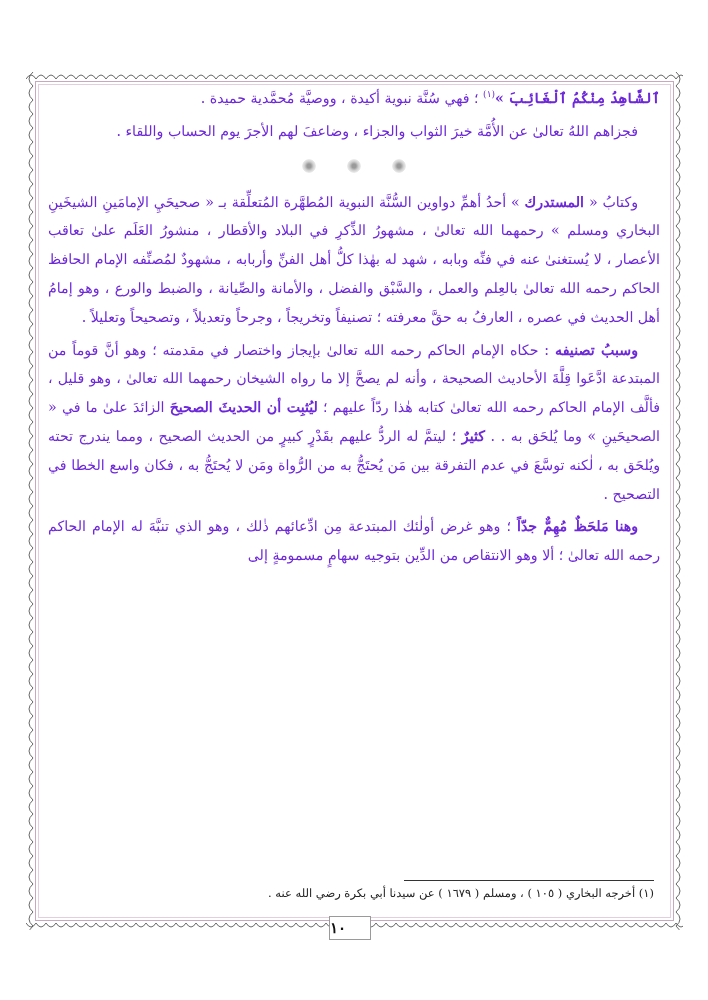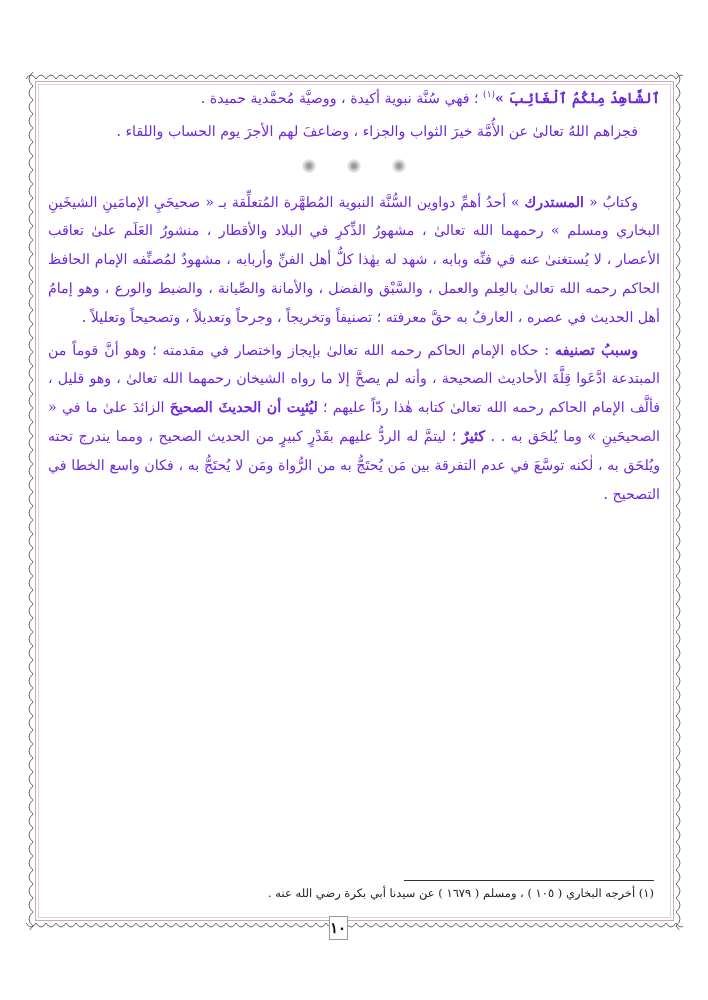--- a/index.html
+++ b/index.html
@@ -26,21 +26,21 @@
   .content p.indent { text-indent:22px; }
   .content p.gap { margin-top:4px; }
   .b { font-weight:bold; }
   .sup { font-size:9px; vertical-align:super; line-height:0; }
   .ornaments { text-align:center; direction:ltr; margin:8px 0 10px; height:24px; }
   .orn { display:inline-block; width:14px; height:14px; margin:0 13px; border-radius:50%;
          background: radial-gradient(circle, #9a9a9a 20%, #cfcfcf 45%, #eeeeee 70%, transparent 72%); }
   .fn-rule { position:absolute; right:54px; top:880px; width:250px; height:0; border-top:1px solid #333; }
   .footnote { position:absolute; right:54px; top:886px; direction:rtl; font-size:11.5px; color:#222; }
   .page-num {
-    position:absolute; left:329px; top:916px; width:19px; height:24px;
+    position:absolute; left:329px; top:916px; width:42px; height:24px;
     background:#fff; border:1px solid #9a9a9a; box-sizing:border-box;
     text-align:left; font-size:15px; line-height:22px; color:#111; font-weight:bold;
   }
 </style>
 </head>
 <body>
 
 <div class="frame-outer">
   <svg class="scallop top" preserveAspectRatio="none" viewBox="0 0 657 8">
     <defs>
@@ -83,19 +83,20 @@
       <p class="indent gap"><span>فجزاهم اللهُ تعالىٰ عن الأُمَّة خيرَ الثواب والجزاء ، وضاعفَ لهم الأجرَ يوم الحساب واللقاء .</span></p>
     </div>
   <div class="ornaments">
     <span class="orn"></span>
     <span class="orn"></span>
     <span class="orn"></span>
   </div>
   <div id="paras-after">
       <p class="indent"><span>وكتابُ « </span><span class="b">المستدرك</span><span> » أحدُ أهمِّ دواوين السُّنَّة النبوية المُطهَّرة المُتعلِّقة بـ « صحيحَيِ الإمامَينِ الشيخَينِ البخاري ومسلم » رحمهما الله تعالىٰ ، مشهورُ الذِّكرِ في البلاد والأقطار ، منشورُ العَلَم علىٰ تعاقب الأعصار ، لا يُستغنىٰ عنه في فنِّه وبابه ، شهد له بهٰذا كلُّ أهل الفنِّ وأربابه ، مشهودٌ لمُصنِّفه الإمام الحافظ الحاكم رحمه الله تعالىٰ بالعِلم والعمل ، والسَّبْق والفضل ، والأمانة والصِّيانة ، والضبط والورع ، وهو إمامُ أهل الحديث في عصره ، العارفُ به حقَّ معرفته ؛ تصنيفاً وتخريجاً ، وجرحاً وتعديلاً ، وتصحيحاً وتعليلاً .</span></p>
       <p class="indent gap"><span class="b">وسببُ تصنيفه</span><span> : حكاه الإمام الحاكم رحمه الله تعالىٰ بإيجاز واختصار في مقدمته ؛ وهو أنَّ قوماً من المبتدعة ادَّعَوا قِلَّةَ الأحاديث الصحيحة ، وأنه لم يصحَّ إلا ما رواه الشيخان رحمهما الله تعالىٰ ، وهو قليل ، فألَّف الإمام الحاكم رحمه الله تعالىٰ كتابه هٰذا ردّاً عليهم ؛ </span><span class="b">ليُثبِت أن الحديثَ الصحيحَ</span><span> الزائدَ علىٰ ما في « الصحيحَينِ » وما يُلحَق به . . </span><span class="b">كثيرٌ</span><span> ؛ ليتمَّ له الردُّ عليهم بقَدْرٍ كبيرٍ من الحديث الصحيح ، ومما يندرج تحته ويُلحَق به ، لٰكنه توسَّعَ في عدم التفرقة بين مَن يُحتَجُّ به من الرُّواة ومَن لا يُحتَجُّ به ، فكان واسع الخطا في التصحيح .</span></p>
+      <p class="indent gap"><span class="b">وهنا مَلحَظٌ مُهِمٌّ جدّاً</span><span> ؛ وهو غرض أولٰئك المبتدعة مِن ادِّعائهم ذٰلك ، وهو الذي تنبَّهَ له الإمام الحاكم رحمه الله تعالىٰ ؛ ألا وهو الانتقاص من الدِّين بتوجيه سهامٍ مسمومةٍ إلى</span></p>
     </div>
 </div>
 
 <div class="fn-rule"></div>
 <div class="footnote">(١) أخرجه البخاري ( ١٠٥ ) ، ومسلم ( ١٦٧٩ ) عن سيدنا أبي بكرة رضي الله عنه .</div>
 
 <div class="page-num">١٠</div>
 
 </body></html>

